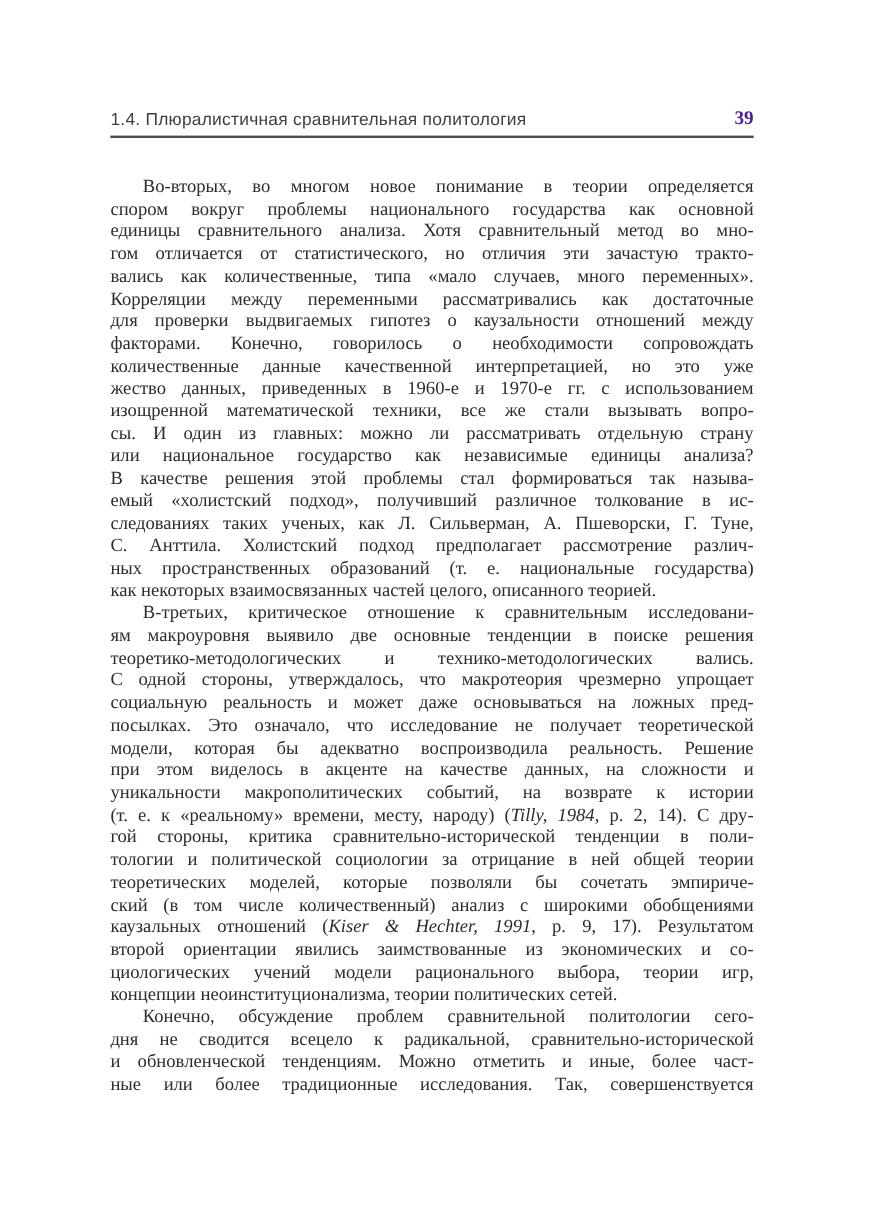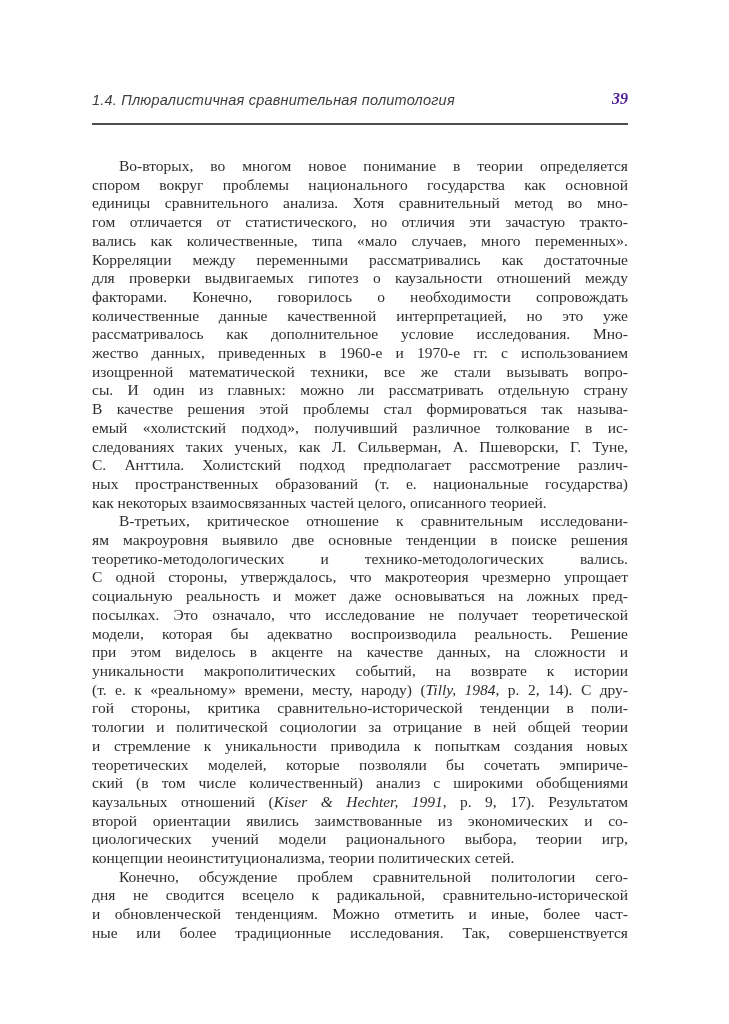--- a/index.html
+++ b/index.html
@@ -19,22 +19,21 @@
     position: absolute;
     left: 92px;
     top: 90px;
     width: 536px;
   }
   .running-head {
     display: flex;
     justify-content: space-between;
     align-items: flex-end;
     border-bottom: 2px solid #4d4d4d;
-    padding-bottom: 15px;
-    font-style: italic;
+    padding-bottom: 5px;
   }
   .running-head .section-title {
     font-family: "Liberation Sans", sans-serif;
     font-size: 14.5px;
     color: #3e3e3e;
     letter-spacing: 0.2px;
   }
   .running-head .page-number {
     font-family: "Liberation Serif", serif;
     font-size: 16px;
@@ -75,45 +74,44 @@
         <div class="paragraph">
           <div class="text-line first-line">Во-вторых, во многом новое понимание в теории определяется</div>
           <div class="text-line">спором вокруг проблемы национального государства как основной</div>
           <div class="text-line">единицы сравнительного анализа. Хотя сравнительный метод во мно-</div>
           <div class="text-line">гом отличается от статистического, но отличия эти зачастую тракто-</div>
           <div class="text-line">вались как количественные, типа «мало случаев, много переменных».</div>
           <div class="text-line">Корреляции между переменными рассматривались как достаточные</div>
           <div class="text-line">для проверки выдвигаемых гипотез о каузальности отношений между</div>
           <div class="text-line">факторами. Конечно, говорилось о необходимости сопровождать</div>
           <div class="text-line">количественные данные качественной интерпретацией, но это уже</div>
-          <div class="text-line">рассматривалось как дополнительное условие исследования. Мно-</div>
           <div class="text-line">жество данных, приведенных в 1960-е и 1970-е гг. с использованием</div>
           <div class="text-line">изощренной математической техники, все же стали вызывать вопро-</div>
           <div class="text-line">сы. И один из главных: можно ли рассматривать отдельную страну</div>
+          <div class="text-line">или национальное государство как независимые единицы анализа?</div>
           <div class="text-line">В качестве решения этой проблемы стал формироваться так называ-</div>
           <div class="text-line">емый «холистский подход», получивший различное толкование в ис-</div>
           <div class="text-line">следованиях таких ученых, как Л. Сильверман, А. Пшеворски, Г. Туне,</div>
           <div class="text-line">С. Анттила. Холистский подход предполагает рассмотрение различ-</div>
           <div class="text-line">ных пространственных образований (т. е. национальные государства)</div>
           <div class="text-line para-end">как некоторых взаимосвязанных частей целого, описанного теорией.</div>
         </div>
         <div class="paragraph">
           <div class="text-line first-line">В-третьих, критическое отношение к сравнительным исследовани-</div>
           <div class="text-line">ям макроуровня выявило две основные тенденции в поиске решения</div>
           <div class="text-line">теоретико-методологических и технико-методологических вались.</div>
           <div class="text-line">С одной стороны, утверждалось, что макротеория чрезмерно упрощает</div>
           <div class="text-line">социальную реальность и может даже основываться на ложных пред-</div>
           <div class="text-line">посылках. Это означало, что исследование не получает теоретической</div>
           <div class="text-line">модели, которая бы адекватно воспроизводила реальность. Решение</div>
           <div class="text-line">при этом виделось в акценте на качестве данных, на сложности и</div>
           <div class="text-line">уникальности макрополитических событий, на возврате к истории</div>
           <div class="text-line">(т. е. к «реальному» времени, месту, народу) (<i>Tilly, 1984</i>, p. 2, 14). С дру-</div>
           <div class="text-line">гой стороны, критика сравнительно-исторической тенденции в поли-</div>
           <div class="text-line">тологии и политической социологии за отрицание в ней общей теории</div>
-          <div class="text-line">и стремление к уникальности приводила к попыткам создания новых</div>
           <div class="text-line">теоретических моделей, которые позволяли бы сочетать эмпириче-</div>
           <div class="text-line">ский (в том числе количественный) анализ с широкими обобщениями</div>
           <div class="text-line">каузальных отношений (<i>Kiser &amp; Hechter, 1991</i>, p. 9, 17). Результатом</div>
           <div class="text-line">второй ориентации явились заимствованные из экономических и со-</div>
           <div class="text-line">циологических учений модели рационального выбора, теории игр,</div>
           <div class="text-line para-end">концепции неоинституционализма, теории политических сетей.</div>
         </div>
         <div class="paragraph">
           <div class="text-line first-line">Конечно, обсуждение проблем сравнительной политологии сего-</div>
           <div class="text-line">дня не сводится всецело к радикальной, сравнительно-исторической</div>

